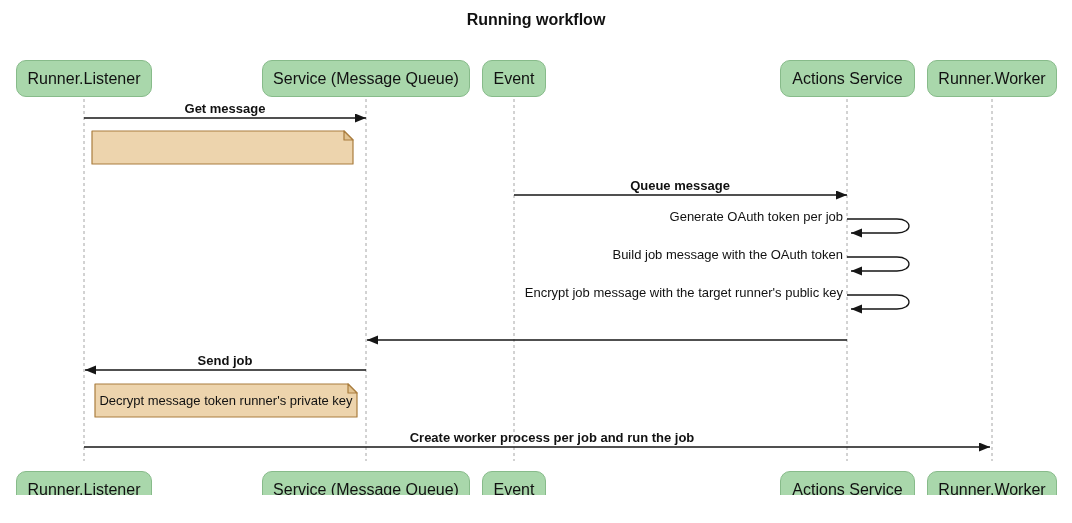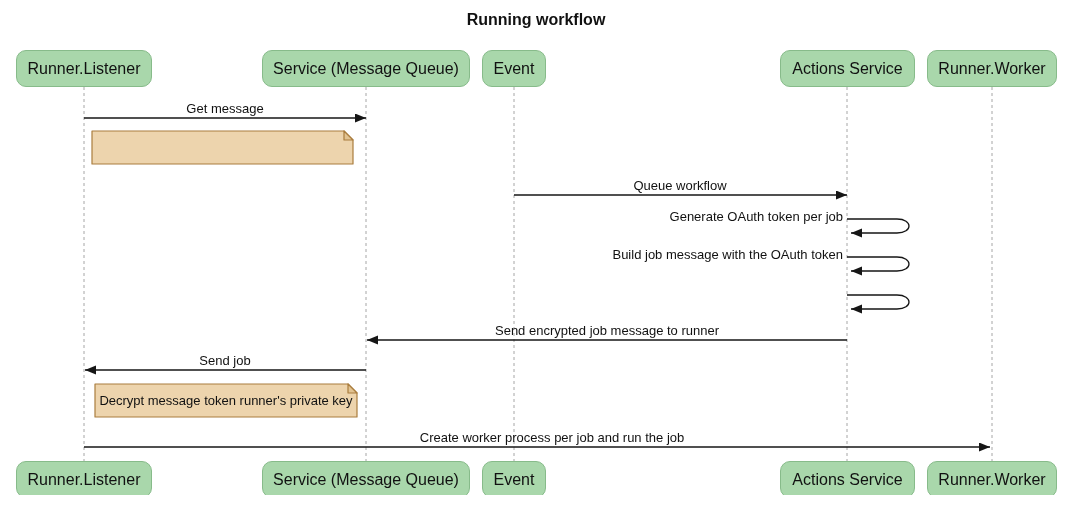--- a/index.html
+++ b/index.html
@@ -57,28 +57,29 @@
     position: absolute;
     height: 37px;
     display: flex;
     align-items: center;
     justify-content: center;
     background: var(--actor-fill, #a9d7ab);
     border: 1px solid var(--actor-border, #87bb8a);
     border-radius: 10px;
     font-size: 16px;
     white-space: nowrap;
+    margin-top: 10px;
   }
   .msg-label {
     position: absolute;
     font-size: 13px;
     line-height: 15px;
     white-space: nowrap;
   }
-  .center { transform: translateX(-50%); }
+  .center { transform: translateX(-50%); font-weight: bold; }
   .note-label {
     position: absolute;
     font-size: 13px;
     display: flex;
     align-items: center;
     justify-content: center;
     text-align: center;
     white-space: nowrap;
   }
 </style>
@@ -123,22 +124,22 @@
   <div class="actor" style="left:780px; top:50px; width:135px">Actions Service</div>
   <div class="actor" style="left:927px; top:50px; width:130px">Runner.Worker</div>
 
   <div class="actor" style="left:16px;  top:461px; width:136px">Runner.Listener</div>
   <div class="actor" style="left:262px; top:461px; width:208px">Service (Message Queue)</div>
   <div class="actor" style="left:482px; top:461px; width:64px">Event</div>
   <div class="actor" style="left:780px; top:461px; width:135px">Actions Service</div>
   <div class="actor" style="left:927px; top:461px; width:130px">Runner.Worker</div>
 
   <div class="msg-label center" style="left:225px; top:101px">Get message</div>
-  <div class="msg-label center" style="left:680px; top:178px">Queue workflow</div>
+  <div class="msg-label center" style="left:680px; top:178px">Queue message</div>
   <div class="msg-label" style="right:229px; top:209px">Generate OAuth token per job</div>
   <div class="msg-label" style="right:229px; top:247px">Build job message with the OAuth token</div>
-  <div class="msg-label center" style="left:607px; top:323px">Send encrypted job message to runner</div>
+  <div class="msg-label" style="right:229px; top:285px">Encrypt job message with the target runner's public key</div>
   <div class="msg-label center" style="left:225px; top:353px">Send job</div>
   <div class="msg-label center" style="left:552px; top:430px">Create worker process per job and run the job</div>
 
   <div class="note-label" style="left:95px; top:384px; width:262px; height:33px">Decrypt message token runner's private key</div>
 
 </div>
 
 </body></html>

